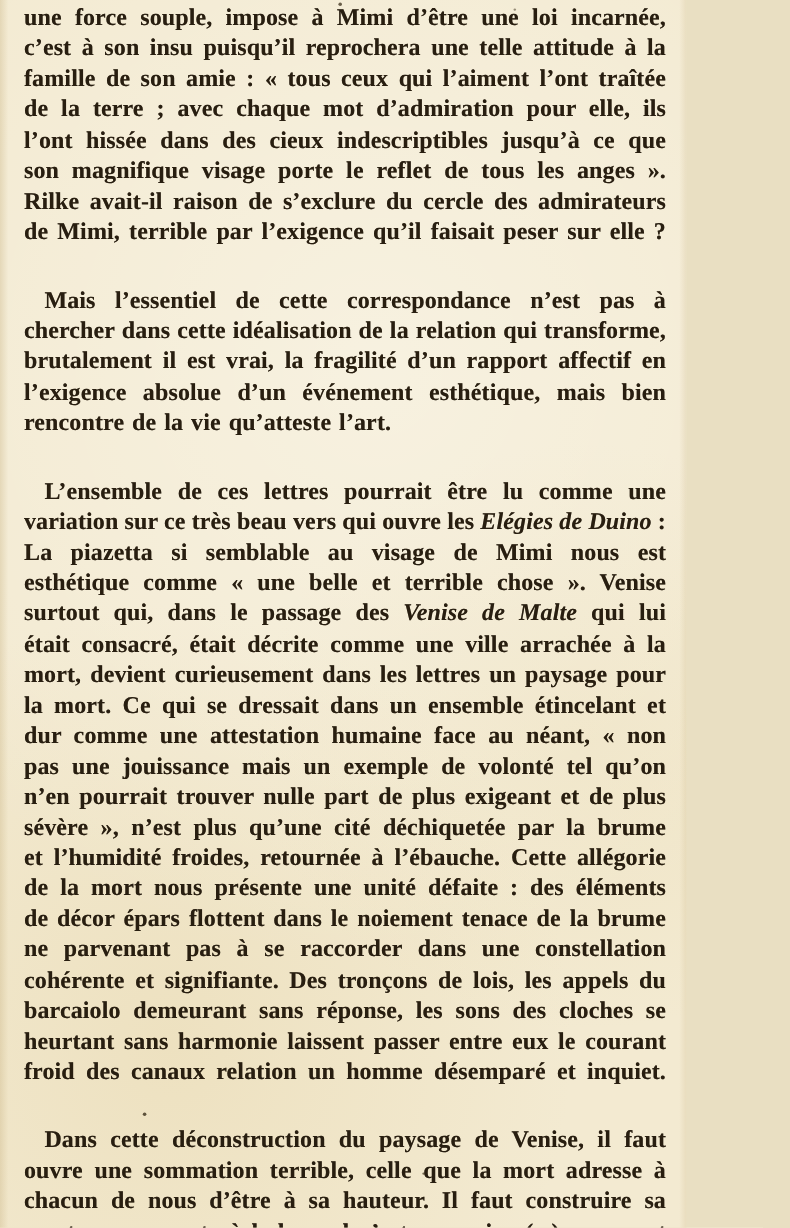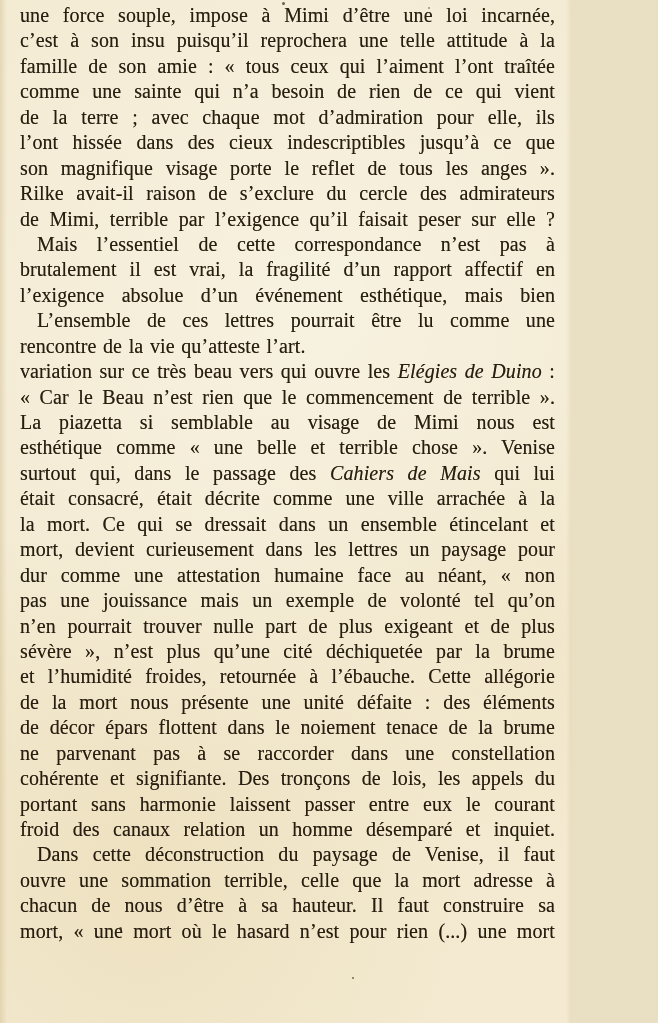--- a/index.html
+++ b/index.html
@@ -19,39 +19,41 @@
     background:
       linear-gradient(90deg, rgba(205,185,140,0.40) 0px, rgba(205,185,140,0.0) 7px),
       linear-gradient(270deg, rgba(205,185,140,0.28) 0px, rgba(205,185,140,0.0) 6px),
       radial-gradient(120% 70% at 55% 30%, rgba(255,255,252,0.35), rgba(255,255,252,0) 70%),
       radial-gradient(90% 55% at 25% 85%, rgba(224,204,152,0.30), rgba(224,204,152,0) 65%),
       radial-gradient(80% 40% at 85% 60%, rgba(228,210,160,0.22), rgba(228,210,160,0) 60%),
       #f3ead1;
     font-family: "Liberation Serif", "DejaVu Serif", serif;
     color: #281e10;
     overflow: hidden;
+    font-weight: bold;
   }
   .text-block {
     position: absolute;
     left: 20px;
     right: 17px;
     top: 3px;
   }
   .line {
     height: 25.45px;
     line-height: 25.45px;
     font-size: 20px;
     text-align: justify;
     text-align-last: justify;
     white-space: normal;
     text-shadow: 0 0 0.5px rgba(40,30,16,0.55);
     letter-spacing: 0.1px;
   }
   .line.indent {
     text-indent: 17px;
+    margin-top: 32px;
   }
   .line.no-stretch {
     text-align-last: left;
     word-spacing: 1.5px;
   }
   .line .italic {
     font-style: italic;
   }
   .speck {
     position: absolute;
@@ -64,49 +66,49 @@
   .speck.s4 { left: 428px; top: 7px;  width: 2px; height: 2px; opacity: 0.5; }
 </style>
 </head>
 <body>
 
 <div class="page">
   <div class="text-block">
       <div class="line"><span>une force souple, impose à Mimi d’être une loi incarnée,</span></div>
       <div class="line"><span>c’est à son insu puisqu’il reprochera une telle attitude à la</span></div>
       <div class="line"><span>famille de son amie : « tous ceux qui l’aiment l’ont traîtée</span></div>
-      <div class="line"><span>comme une sainte qui n’a besoin de rien de ce qui vient</span></div>
       <div class="line"><span>de la terre ; avec chaque mot d’admiration pour elle, ils</span></div>
       <div class="line"><span>l’ont hissée dans des cieux indescriptibles jusqu’à ce que</span></div>
       <div class="line"><span>son magnifique visage porte le reflet de tous les anges ».</span></div>
       <div class="line"><span>Rilke avait-il raison de s’exclure du cercle des admirateurs</span></div>
       <div class="line"><span>de Mimi, terrible par l’exigence qu’il faisait peser sur elle ?</span></div>
       <div class="line indent"><span>Mais l’essentiel de cette correspondance n’est pas à</span></div>
+      <div class="line"><span>chercher dans cette idéalisation de la relation qui transforme,</span></div>
       <div class="line"><span>brutalement il est vrai, la fragilité d’un rapport affectif en</span></div>
       <div class="line"><span>l’exigence absolue d’un événement esthétique, mais bien</span></div>
+      <div class="line no-stretch"><span>rencontre de la vie qu’atteste l’art.</span></div>
       <div class="line indent"><span>L’ensemble de ces lettres pourrait être lu comme une</span></div>
-      <div class="line no-stretch"><span>rencontre de la vie qu’atteste l’art.</span></div>
       <div class="line"><span>variation sur ce très beau vers qui ouvre les </span><span class="italic">Elégies de Duino</span><span> :</span></div>
-      <div class="line"><span>« Car le Beau n’est rien que le commencement de terrible ».</span></div>
       <div class="line"><span>La piazetta si semblable au visage de Mimi nous est</span></div>
       <div class="line"><span>esthétique comme « une belle et terrible chose ». Venise</span></div>
-      <div class="line"><span>surtout qui, dans le passage des </span><span class="italic">Cahiers de Mais</span><span> qui lui</span></div>
+      <div class="line"><span>surtout qui, dans le passage des </span><span class="italic">Venise de Malte</span><span> qui lui</span></div>
       <div class="line"><span>était consacré, était décrite comme une ville arrachée à la</span></div>
+      <div class="line"><span>mort, devient curieusement dans les lettres un paysage pour</span></div>
       <div class="line"><span>la mort. Ce qui se dressait dans un ensemble étincelant et</span></div>
-      <div class="line"><span>mort, devient curieusement dans les lettres un paysage pour</span></div>
       <div class="line"><span>dur comme une attestation humaine face au néant, « non</span></div>
       <div class="line"><span>pas une jouissance mais un exemple de volonté tel qu’on</span></div>
       <div class="line"><span>n’en pourrait trouver nulle part de plus exigeant et de plus</span></div>
       <div class="line"><span>sévère », n’est plus qu’une cité déchiquetée par la brume</span></div>
       <div class="line"><span>et l’humidité froides, retournée à l’ébauche. Cette allégorie</span></div>
       <div class="line"><span>de la mort nous présente une unité défaite : des éléments</span></div>
       <div class="line"><span>de décor épars flottent dans le noiement tenace de la brume</span></div>
       <div class="line"><span>ne parvenant pas à se raccorder dans une constellation</span></div>
       <div class="line"><span>cohérente et signifiante. Des tronçons de lois, les appels du</span></div>
-      <div class="line"><span>portant sans harmonie laissent passer entre eux le courant</span></div>
+      <div class="line"><span>barcaiolo demeurant sans réponse, les sons des cloches se</span></div>
+      <div class="line"><span>heurtant sans harmonie laissent passer entre eux le courant</span></div>
       <div class="line"><span>froid des canaux relation un homme désemparé et inquiet.</span></div>
       <div class="line indent"><span>Dans cette déconstruction du paysage de Venise, il faut</span></div>
       <div class="line"><span>ouvre une sommation terrible, celle que la mort adresse à</span></div>
       <div class="line"><span>chacun de nous d’être à sa hauteur. Il faut construire sa</span></div>
       <div class="line"><span>mort, « une mort où le hasard n’est pour rien (...) une mort</span></div>
     </div>
   <div class="speck s1"></div>
   <div class="speck s2"></div>
   <div class="speck s3"></div>
   <div class="speck s4"></div>

